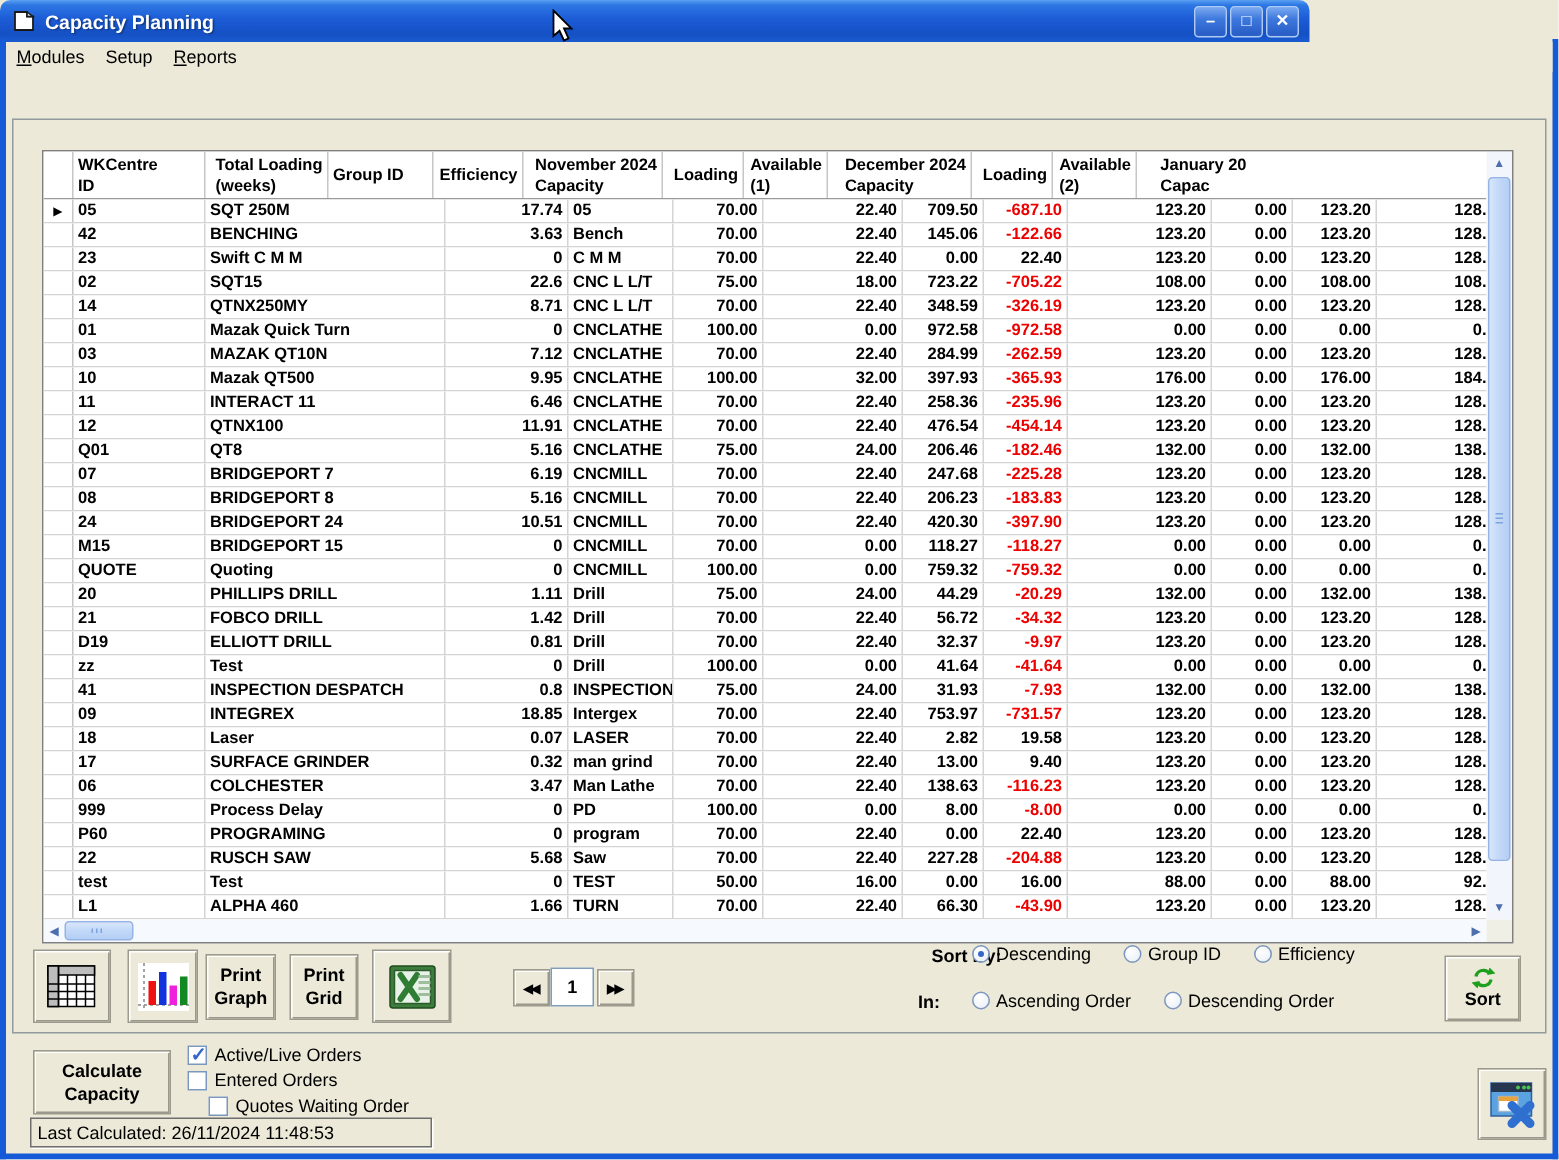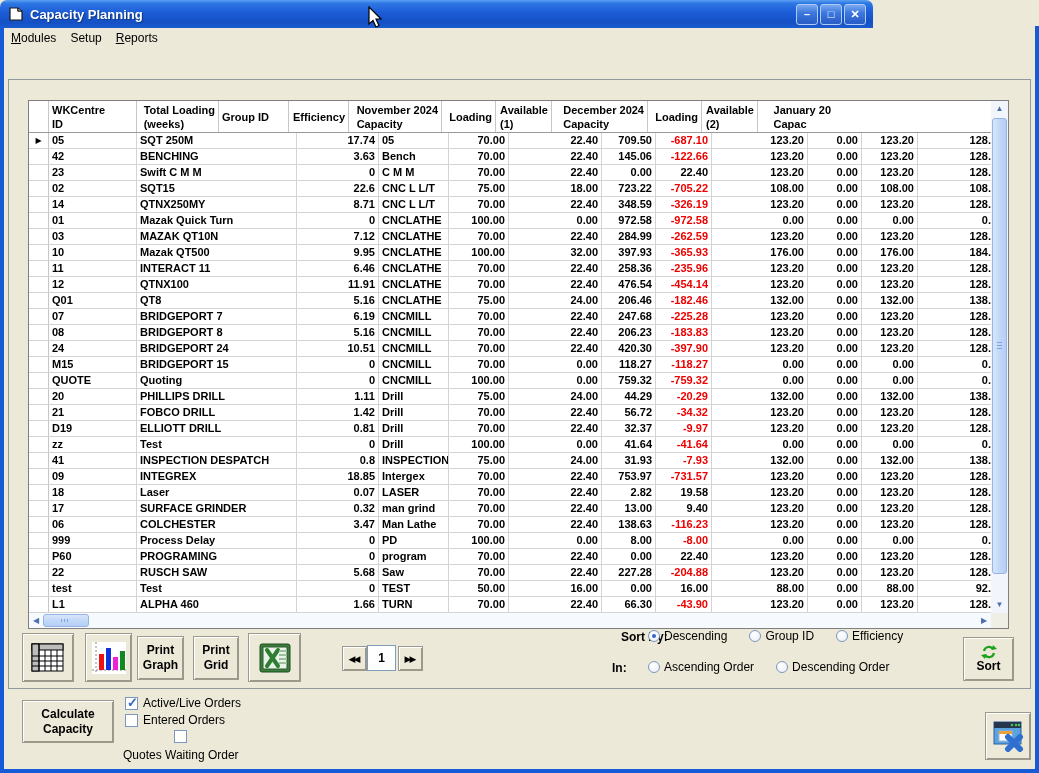--- a/index.html
+++ b/index.html
@@ -718,25 +718,26 @@
   </div>
   <div id="checks">
       <label class="chk" style="left: 125px; top: 696px;">
         <span class="cb on"></span>
         <span>Active/Live Orders</span>
       </label>
       <label class="chk" style="left: 125px; top: 713px;">
         <span class="cb"></span>
         <span>Entered Orders</span>
       </label>
-      <label class="chk" style="left: 123px; top: 730px; flex-direction: column;">
+      <label class="chk" style="left: 139px; top: 730px;">
         <span class="cb"></span>
         <span>Quotes Waiting Order</span>
       </label>
     </div>
+  <div class="lastcalc">Last Calculated: 26/11/2024 11:48:53</div>
 
   <div class="btn3d" style="left:985px; top:712px; width:46px; height:48px;">
     <svg width="34" height="32" viewBox="0 0 34 32">
       <rect x="3" y="2" width="27" height="22" fill="#5AA2E0" stroke="#2F5F9E"></rect>
       <rect x="3" y="2" width="27" height="6" fill="#26364E"></rect>
       <circle cx="21" cy="5" r="1.3" fill="#49C24F"></circle>
         <circle cx="25" cy="5" r="1.3" fill="#49C24F"></circle>
         <circle cx="28" cy="5" r="1.3" fill="#49C24F"></circle>
       <rect x="8" y="11" width="13" height="10" fill="#fff" stroke="#9FB8D8"></rect>
       <rect x="8" y="11" width="13" height="3" fill="#E8A33D"></rect>

